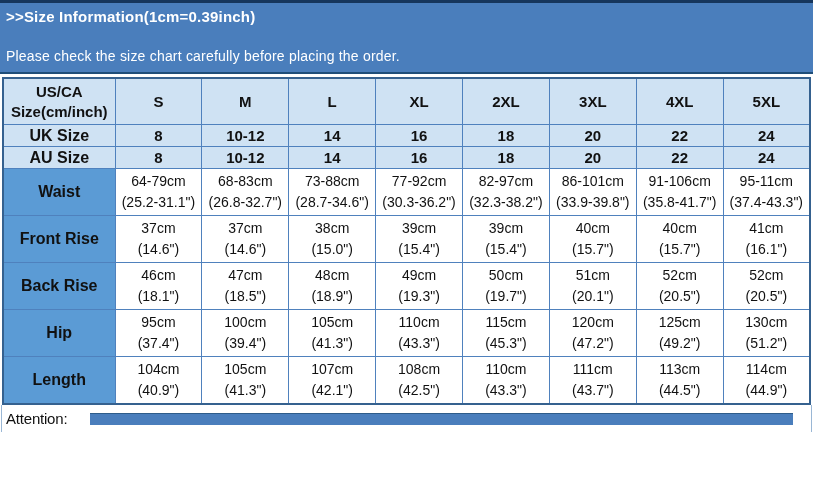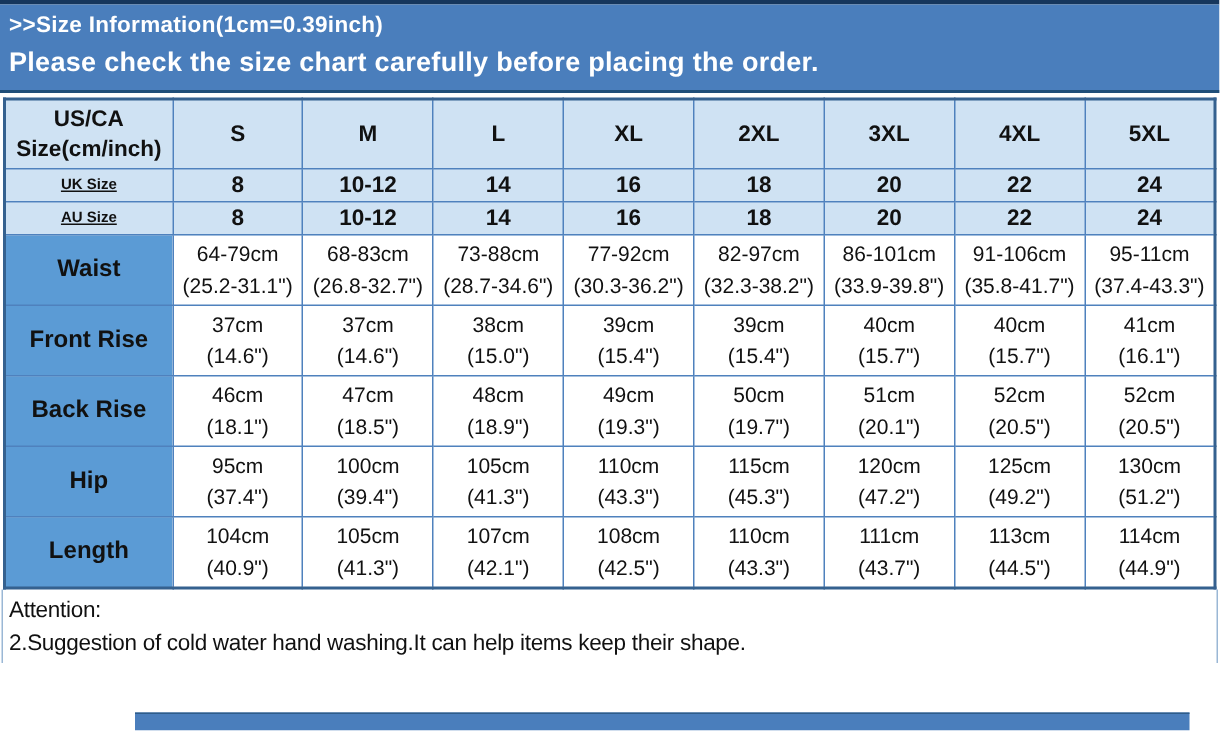--- a/index.html
+++ b/index.html
@@ -1,34 +1,34 @@
 <!DOCTYPE html>
 <html><head>
 <meta charset="utf-8">
 <style>
   html,body{margin:0;padding:0;background:#ffffff;}
   body{width:813px;height:487px;font-family:"Liberation Sans","DejaVu Sans",sans-serif;overflow:hidden;}
-  .page{position:relative;width:813px;height:487px;background:#ffffff;}
+  .page{position:relative;width:813px;height:425px;background:#ffffff;}
 
   
   .top-edge{height:3px;background:#16365c;}
 
   
   .banner{background:#4a7ebc;color:#ffffff;padding:4px 0 5px 6px;border-bottom:2px solid #1f4e79;}
   .banner-title{font-size:15px;font-weight:bold;letter-spacing:.2px;line-height:1.35;}
-  .banner-subtitle{font-size:18px;font-weight:bold;letter-spacing:.2px;line-height:1.5;margin-top:1px;}
+  .banner-subtitle{font-size:14px;font-weight:normal;letter-spacing:.2px;line-height:1.5;margin-top:19px;}
 
   
   table.size-table{border-collapse:collapse;width:809px;margin:3px auto 0 2px;table-layout:fixed;}
   table.size-table th,table.size-table td{border:1px solid #4f81bd;padding:0;text-align:center;vertical-align:middle;color:#111111;}
   table.size-table{border:2px solid #35618f;}
   col.label-col{width:112px;}
   .corner-cell{background:#cfe2f3;font-weight:bold;font-size:15px;white-space:pre-line;line-height:1.35;height:45px;}
   .size-col-header{background:#cfe2f3;font-weight:bold;font-size:15px;height:45px;}
-  .size-row-label{background:#cfe2f3;font-weight:bold;font-size:10px;height:21px;text-decoration:underline;}
+  .size-row-label{background:#cfe2f3;font-weight:bold;font-size:16px;height:21px;}
   .size-val{background:#cfe2f3;font-weight:bold;font-size:15px;height:21px;}
   .measure-label{background:#5b9bd5;font-weight:bold;font-size:16px;text-align:left;padding-left:20px;height:46px;}
   .measure-val{background:#ffffff;font-size:14px;line-height:1.55;height:46px;color:#222222;margin-left:12px;}
 
   
   .attention{border-left:1px solid #9ab7d5;border-right:1px solid #9ab7d5;margin:0 1px;padding:3px 4px 2px 4px;font-size:15px;color:#111111;line-height:1.45;letter-spacing:-0.2px;}
   .attention div{white-space:normal;}
 
   
   .bottom-strip{position:absolute;bottom:0;left:90px;width:703px;height:11px;background:#4a7ebc;border-top:1px solid #2e5c8a;}
@@ -267,18 +267,17 @@
           <td class="measure-val">
             <div>114cm</div>
             <div>(44.9")</div>
           </td>
         </tr>
       </tbody>
     </table>
 
   <div class="attention">
     <div>Attention:</div>
-    <div>2.Suggestion of cold water hand washing.It can help items keep their shape.</div>
   </div>
 
   <div class="bottom-strip"></div>
 
 </div>
 
 </body></html>

